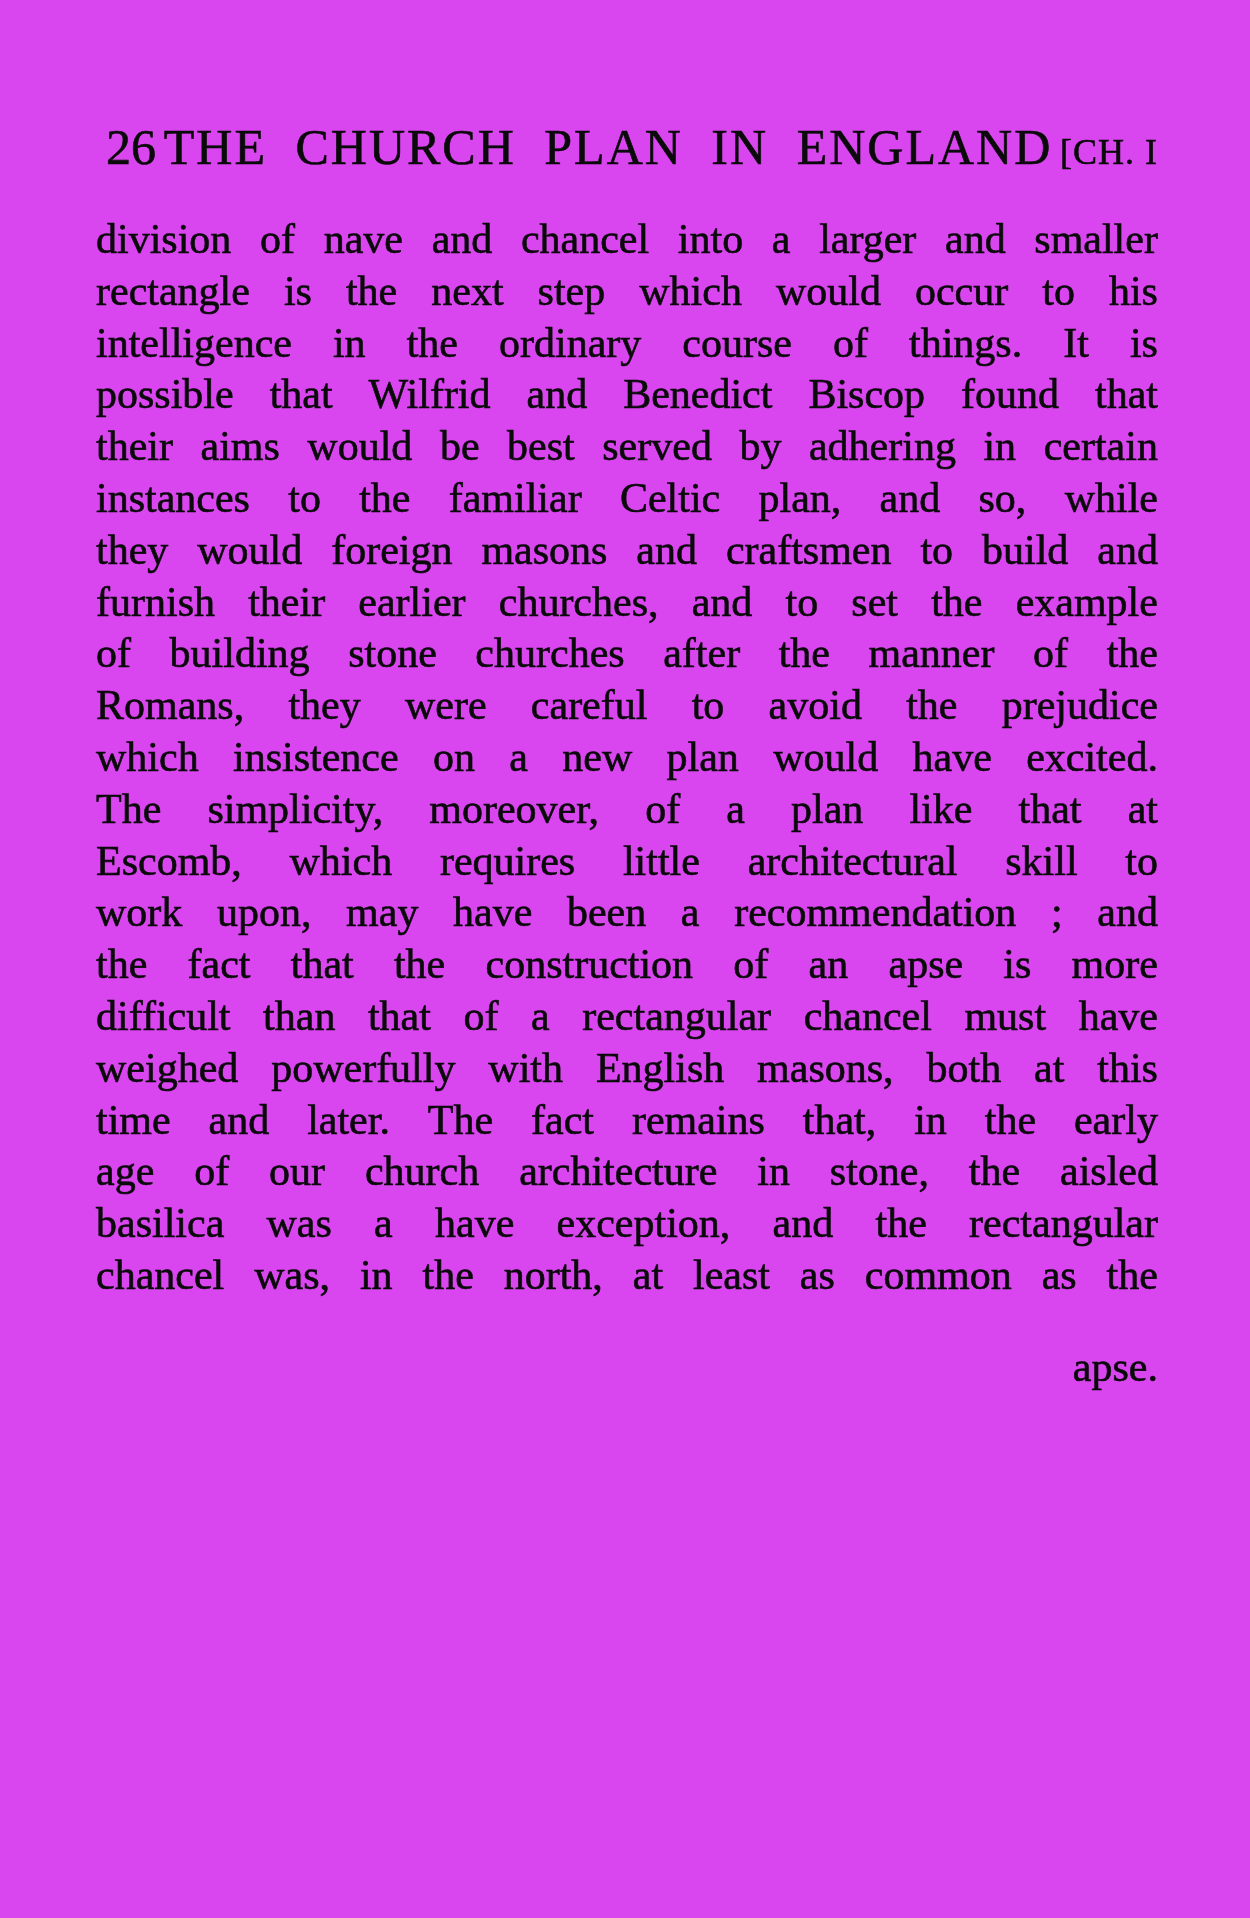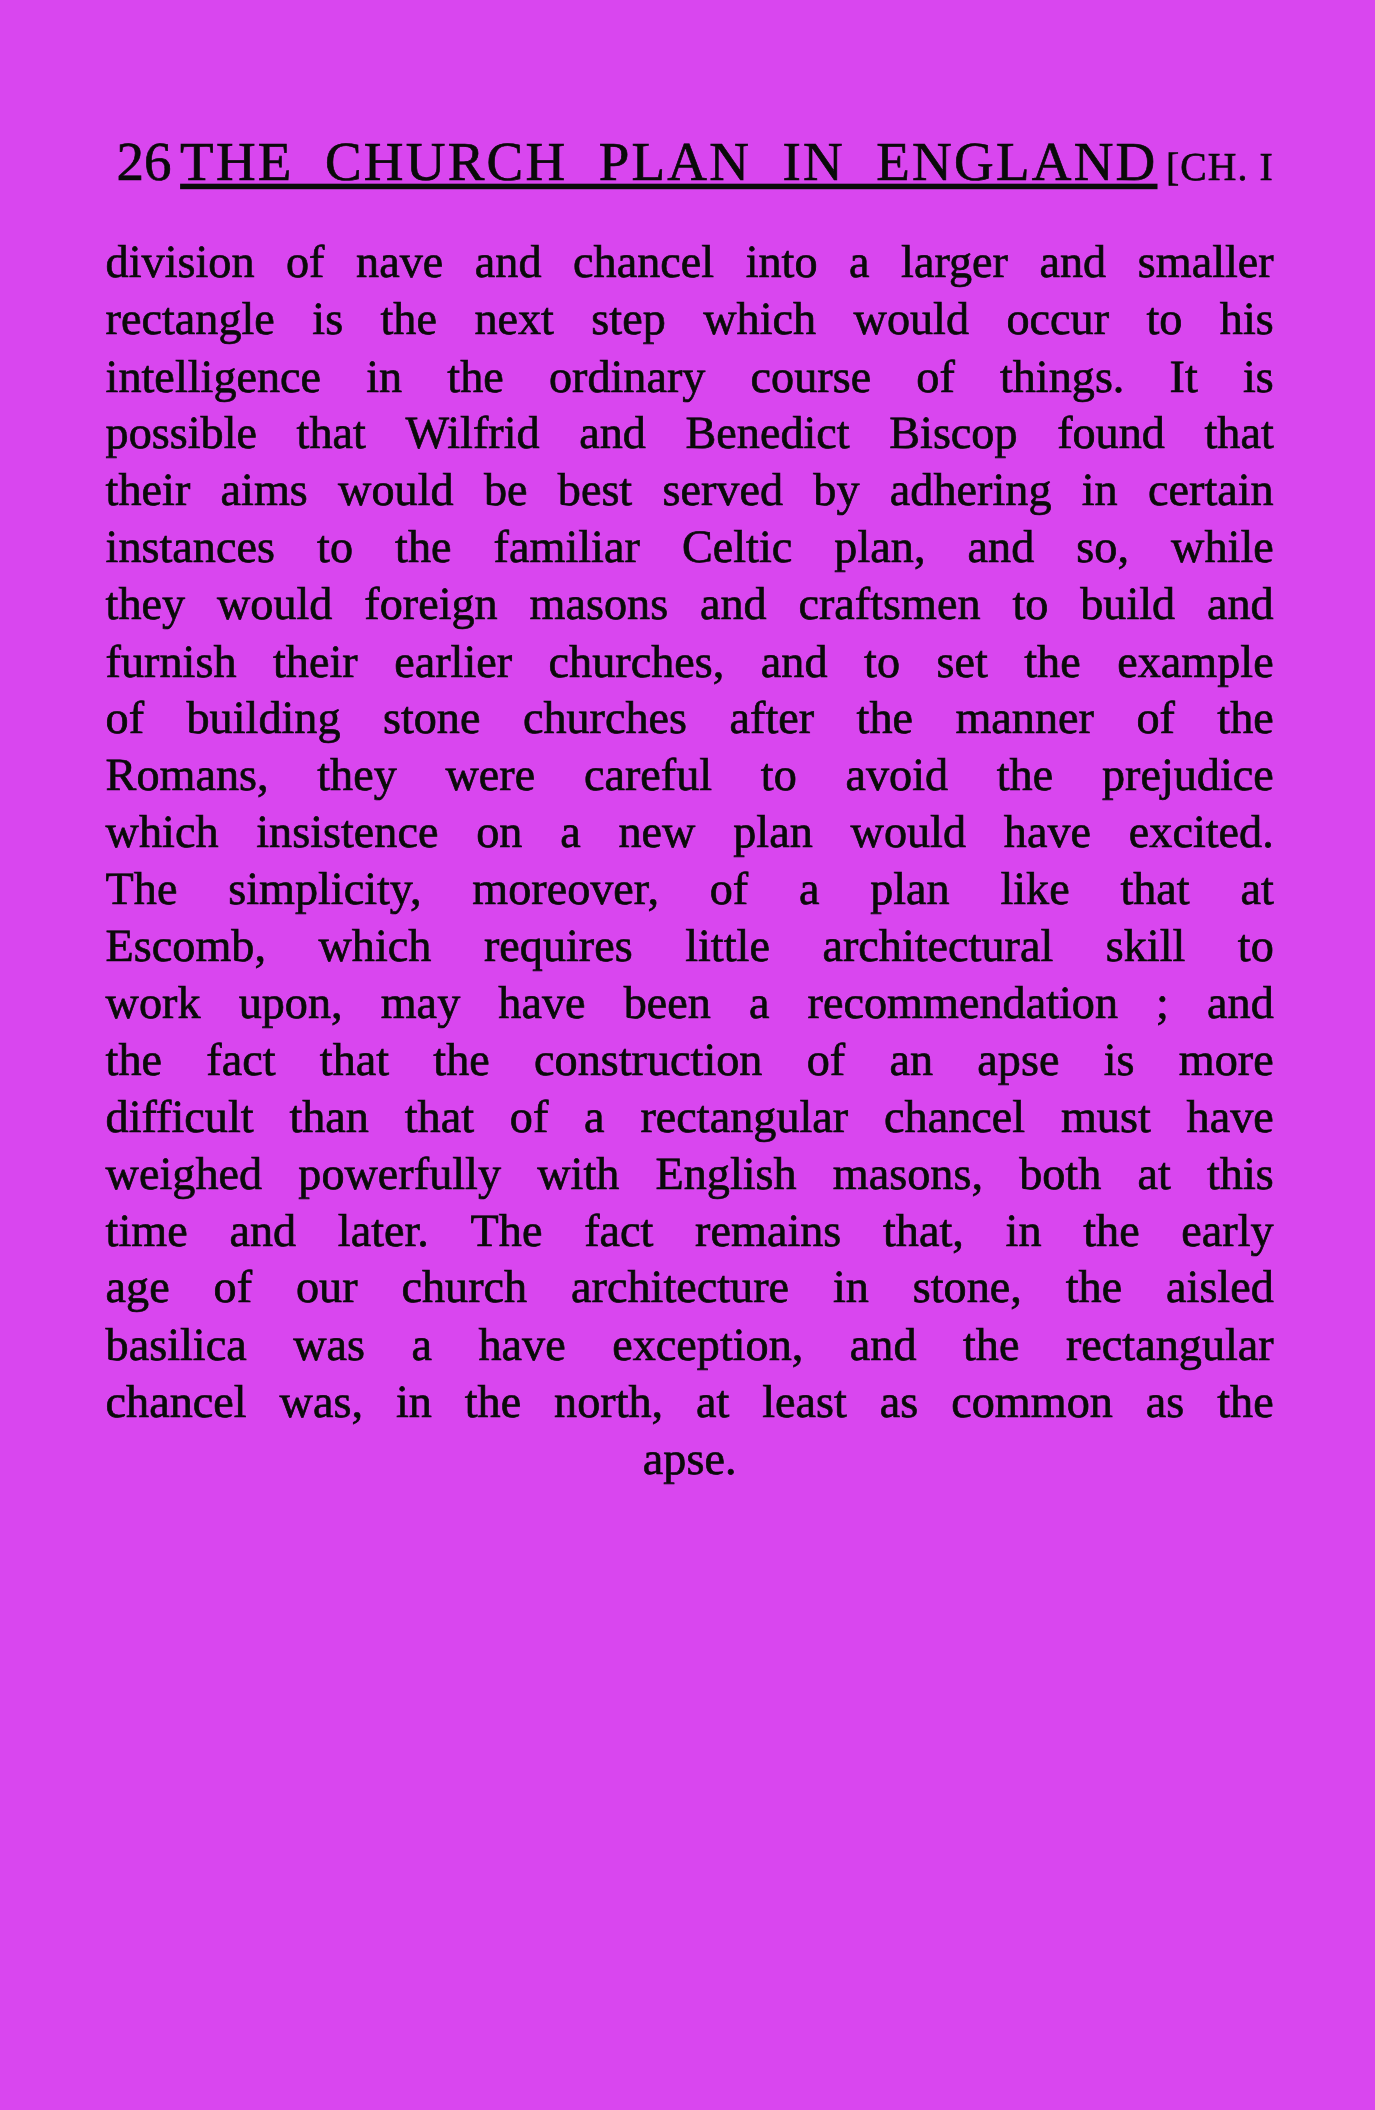--- a/index.html
+++ b/index.html
@@ -30,21 +30,20 @@
     font-size: 50px;
     margin-left: 10px;
   }
   .running-title {
     flex: 1;
     text-align: center;
     font-size: 50px;
     letter-spacing: 2px;
     word-spacing: 14px;
     white-space: nowrap;
-    text-decoration: underline;
   }
   .chapter-marker {
     font-size: 36px;
     letter-spacing: 1px;
     white-space: nowrap;
     font-family: Liberation Serif, serif;
   }
   .body-text {
     position: absolute;
     top: 214px;
@@ -54,21 +53,22 @@
   }
   .line {
     display: flex;
     justify-content: space-between;
     align-items: baseline;
     height: 51.8px;
     line-height: 51.8px;
     white-space: nowrap;
   }
   .line.last {
-    justify-content: center;
+    justify-content: flex-end;
+    margin-top: 40px;
   }
 </style>
 </head>
 <body>
 
 <div class="page">
   <header class="page-header">
     <span class="page-number">26</span>
     <span class="running-title">THE CHURCH PLAN IN ENGLAND</span>
     <span class="chapter-marker">[CH. I</span>

